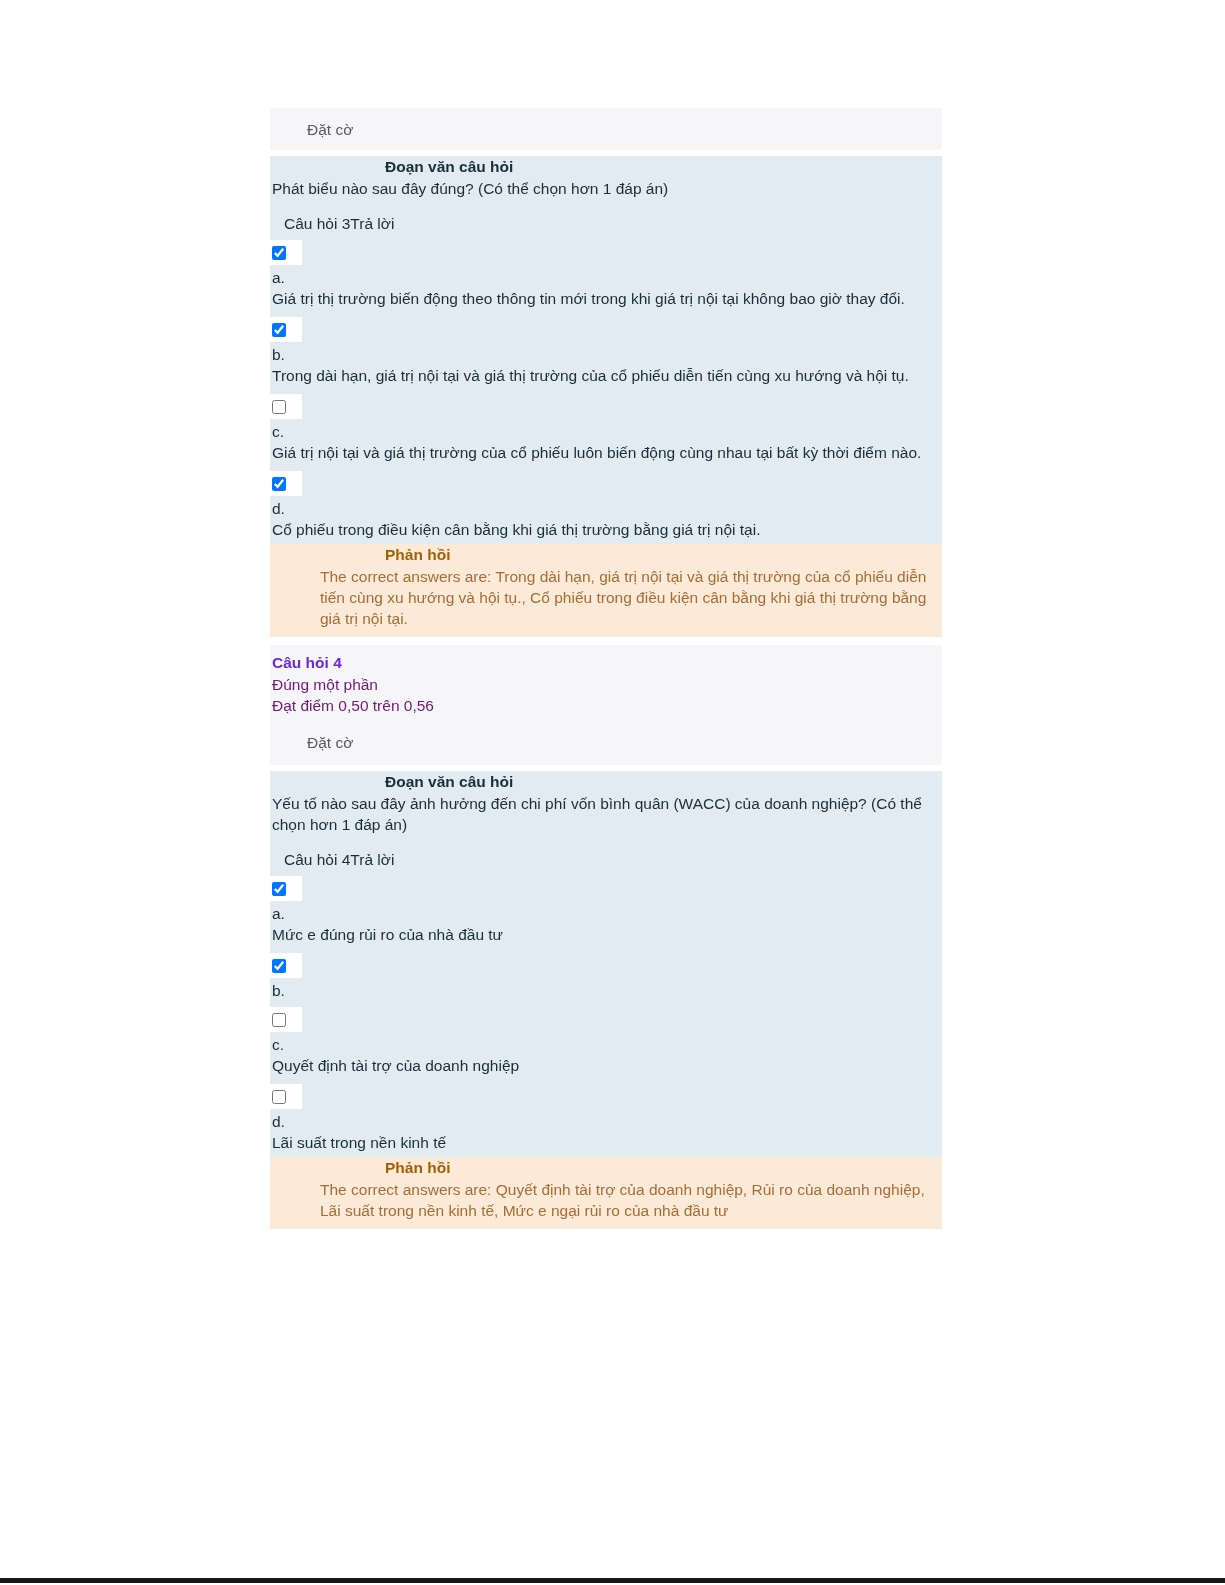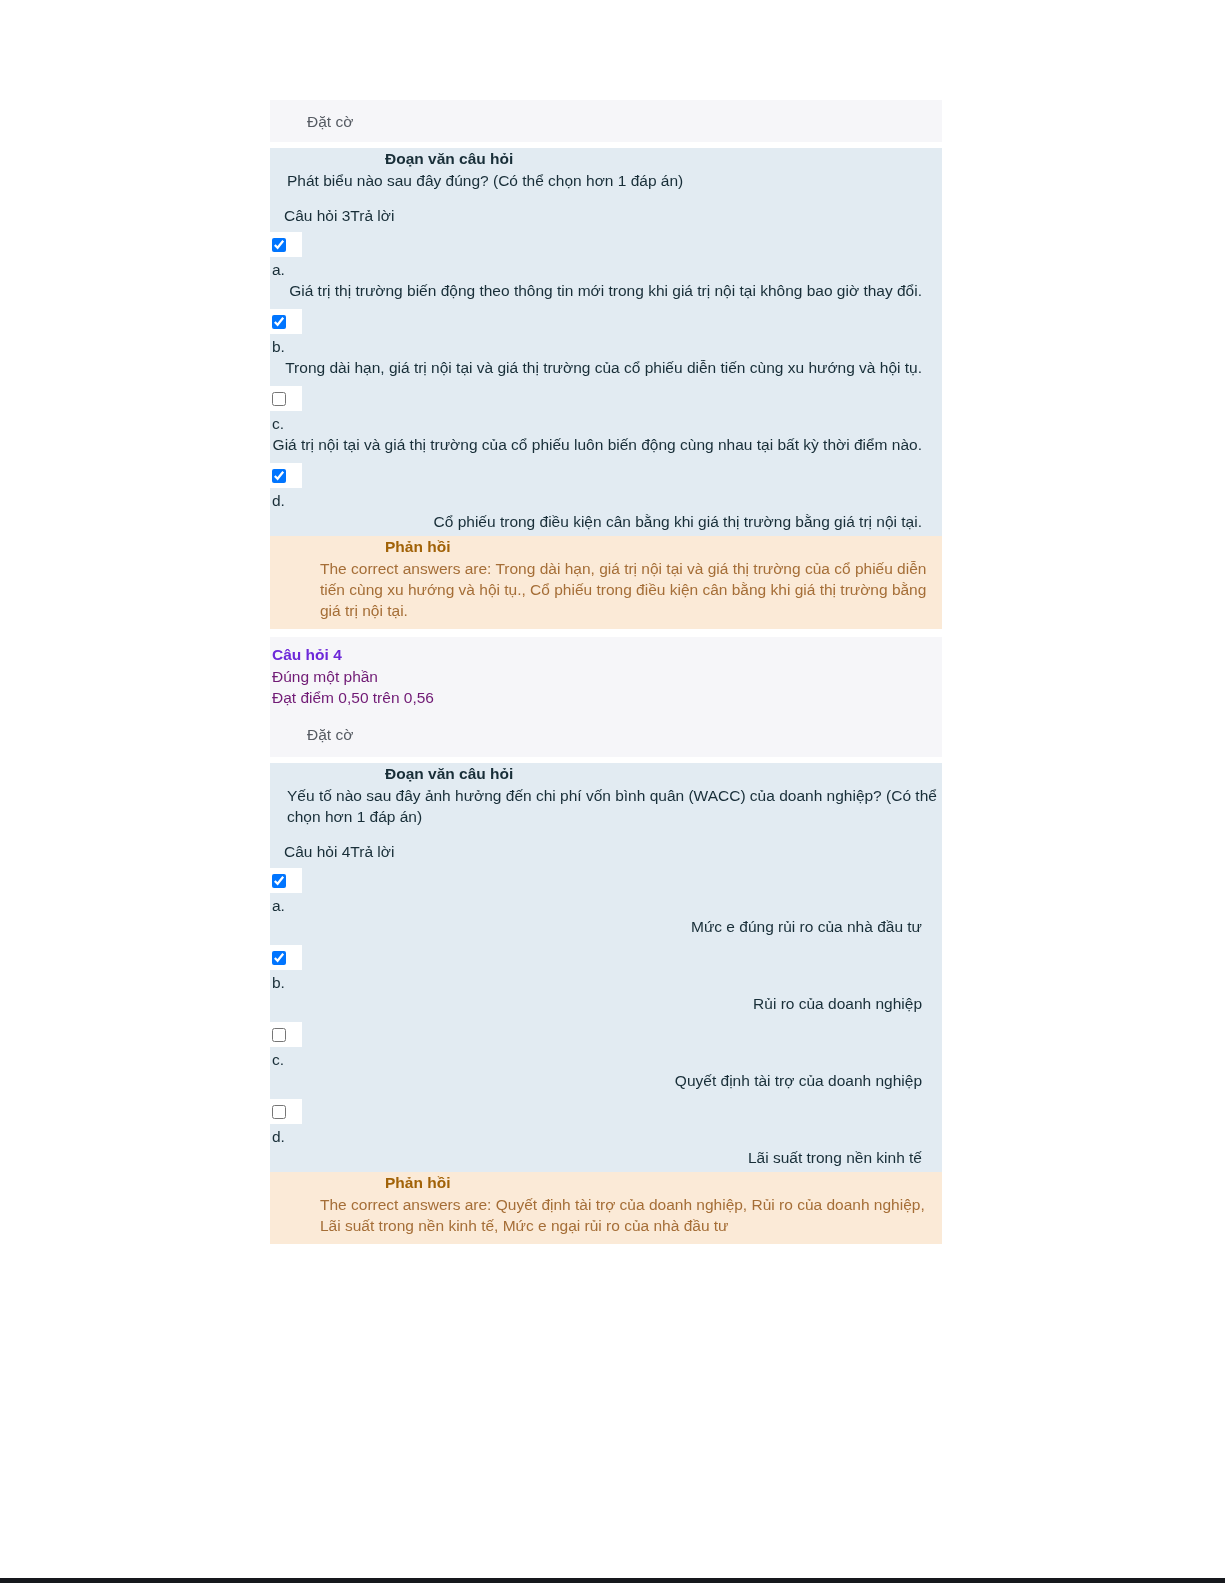--- a/index.html
+++ b/index.html
@@ -2,44 +2,44 @@
 <html lang="vi"><head>
 <meta charset="utf-8">
 <style>
   * { margin:0; padding:0; box-sizing:border-box; }
   html,body { background:#ffffff; }
   body {
     font-family:"Liberation Sans","DejaVu Sans",sans-serif;
     font-size:15.5px; line-height:21px; color:#182e38;
   }
   .page { position:relative; width:1225px; height:1585px; overflow:hidden; background:#fff; }
-  .content { position:absolute; left:270px; top:100px; width:672px; }
+  .content { position:absolute; left:270px; top:108px; width:672px; }
 
   
   .info-box { background:#f6f6f9; color:#565b63; }
   .info-box-top { height:42px; display:flex; align-items:center; }
   .flag-link { padding-left:37px; color:#565b63; cursor:pointer; }
   .info-box-q4 { margin-top:8px; padding:7px 8px 12px 2px; }
   .q-title { font-weight:bold; color:#6d28d9; margin-bottom:1px; }
   .q-state, .q-grade { color:#701a75; }
   .info-box-q4 .flag-link { display:block; margin-top:16px; padding-left:35px; }
 
   
   .qpanel { background:#e2ebf2; margin-top:6px; padding-bottom:2px; }
   .panel-heading { display:flex; align-items:flex-start; line-height:22px; }
   .notch { width:113px; flex:0 0 113px; background:#ffffff; }
   .heading-text { font-weight:bold; padding-left:2px; }
-  .stem { padding:0 4px 0 17px; }
+  .stem { padding:0 4px 0 2px; }
   .answer-intro { margin-top:14px; padding-left:14px; }
 
   .options { margin-top:5px; }
   .cbwrap { display:block; width:32px; height:25px; background:#ffffff; padding:4px 0 0 2px; margin-top:6px; }
   .cbwrap input { width:14px; height:14px; margin:0; cursor:pointer; }
   .opt-letter { padding-left:2px; margin-top:2px; }
-  .opt-text { padding:0 20px 2px 2px;text-align:right; }
+  .opt-text { padding:0 20px 2px 2px; }
 
   
   .feedback { background:#fbead7; color:#a56e37; padding-bottom:6px; }
   .feedback .heading-text { color:#a16207; }
   .fb-text { padding:0 4px 2px 2px;margin-left:48px; }
 
   .bottom-bar { position:absolute; left:0; right:0; bottom:2px; height:5px; background:#16181d; }
 </style>
 </head>
 <body>
@@ -106,21 +106,20 @@
       <div class="answer-intro">Câu hỏi 4Trả lời</div>
       <div class="options">
           <div class="option">
             <span class="cbwrap"><input type="checkbox" checked="" style=""></span>
             <div class="opt-letter">a.</div>
             <div class="opt-text">Mức e đúng rủi ro của nhà đầu tư</div>
           </div>
           <div class="option">
             <span class="cbwrap"><input type="checkbox" checked="" style=""></span>
             <div class="opt-letter">b.</div>
-            <div class="opt-text">Rủi ro của doanh nghiệp</div>
           </div>
           <div class="option">
             <span class="cbwrap"><input type="checkbox" style=""></span>
             <div class="opt-letter">c.</div>
             <div class="opt-text">Quyết định tài trợ của doanh nghiệp</div>
           </div>
           <div class="option">
             <span class="cbwrap"><input type="checkbox" style=""></span>
             <div class="opt-letter">d.</div>
             <div class="opt-text">Lãi suất trong nền kinh tế</div>

